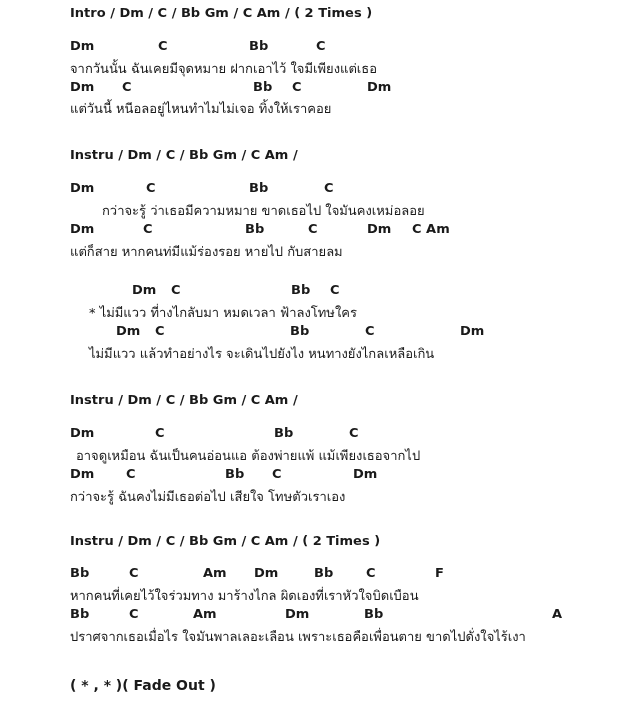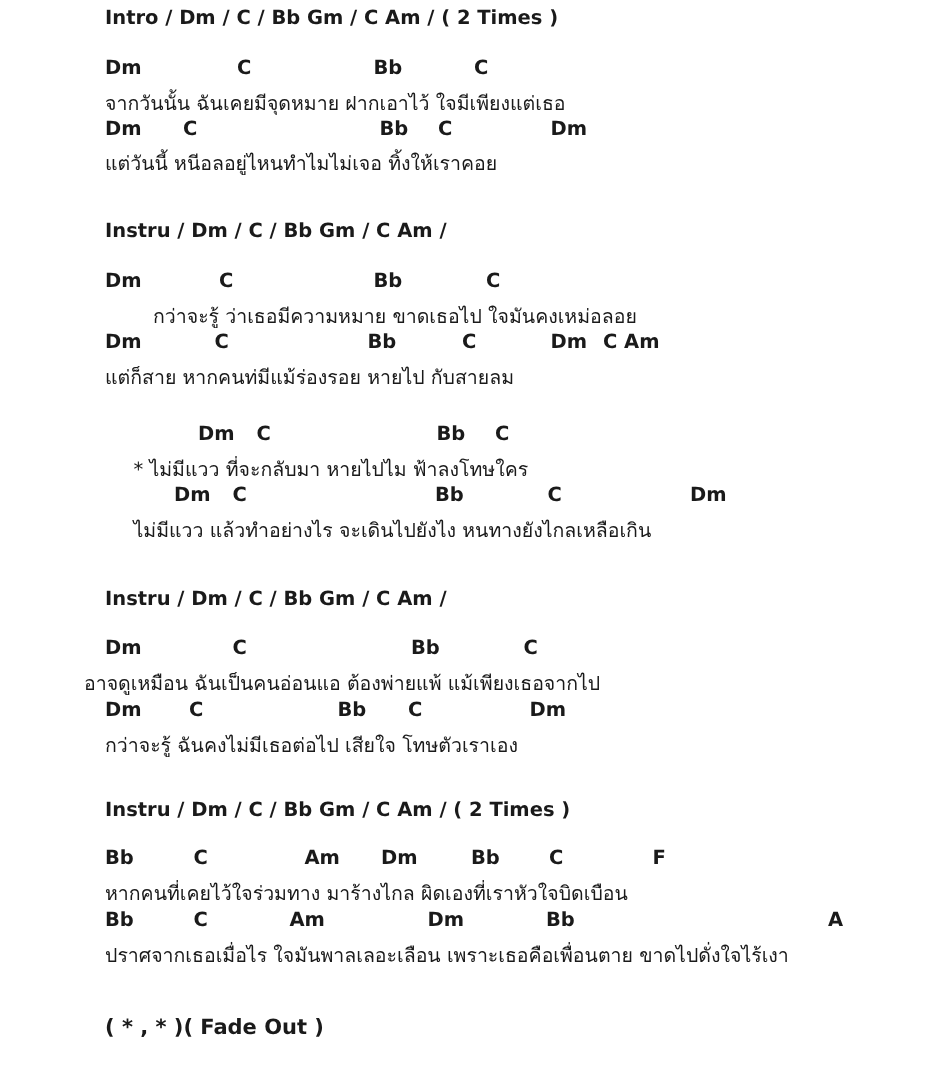--- a/index.html
+++ b/index.html
@@ -57,52 +57,52 @@
       </div>
       <div class="line" style="top: 200px;">
         <span class="lyric" style="left: 70px; margin-left: 32px;">กว่าจะรู้  ว่าเธอมีความหมาย  ขาดเธอไป ใจมันคงเหม่อลอย</span>
       </div>
       <div class="line" style="top: 221px;">
         <span class="chord" style="left: 70px;">Dm</span>
         <span class="chord" style="left: 143px;">C</span>
         <span class="chord" style="left: 245px;">Bb</span>
         <span class="chord" style="left: 308px;">C</span>
         <span class="chord" style="left: 367px;">Dm</span>
-        <span class="chord" style="left: 402px;">C Am</span>
+        <span class="chord" style="left: 412px;">C Am</span>
       </div>
       <div class="line" style="top: 241px;">
         <span class="lyric" style="left: 70px;">แต่ก็สาย  หากคนท่มีแม้ร่องรอย  หายไป กับสายลม</span>
       </div>
       <div class="line" style="top: 282px;">
         <span class="chord" style="left: 132px;">Dm</span>
         <span class="chord" style="left: 171px;">C</span>
         <span class="chord" style="left: 291px;">Bb</span>
         <span class="chord" style="left: 330px;">C</span>
       </div>
       <div class="line" style="top: 302px;">
-        <span class="lyric" style="left: 89px;">* ไม่มีแวว     ที่จะกลับมา  หายไปไม     ฟ้าลงโทษใคร</span>
+        <span class="lyric" style="left: 89px;">* ไม่มีแวว     ที่างไกลับมา  หมดเวลา     ฟ้าลงโทษใคร</span>
       </div>
       <div class="line" style="top: 323px;">
         <span class="chord" style="left: 116px;">Dm</span>
         <span class="chord" style="left: 155px;">C</span>
         <span class="chord" style="left: 290px;">Bb</span>
         <span class="chord" style="left: 365px;">C</span>
         <span class="chord" style="left: 460px;">Dm</span>
       </div>
       <div class="line" style="top: 343px;">
         <span class="lyric" style="left: 89px;">ไม่มีแวว แล้วทำอย่างไร  จะเดินไปยังไง หนทางยังไกลเหลือเกิน</span>
       </div>
       <div class="line" style="top: 425px;">
         <span class="chord" style="left: 70px;">Dm</span>
         <span class="chord" style="left: 155px;">C</span>
         <span class="chord" style="left: 274px;">Bb</span>
         <span class="chord" style="left: 349px;">C</span>
       </div>
       <div class="line" style="top: 445px;">
-        <span class="lyric" style="left: 56px;">อาจดูเหมือน ฉันเป็นคนอ่อนแอ    ต้องพ่ายแพ้ แม้เพียงเธอจากไป</span>
+        <span class="lyric" style="left: 76px;">อาจดูเหมือน ฉันเป็นคนอ่อนแอ    ต้องพ่ายแพ้ แม้เพียงเธอจากไป</span>
       </div>
       <div class="line" style="top: 466px;">
         <span class="chord" style="left: 70px;">Dm</span>
         <span class="chord" style="left: 126px;">C</span>
         <span class="chord" style="left: 225px;">Bb</span>
         <span class="chord" style="left: 272px;">C</span>
         <span class="chord" style="left: 353px;">Dm</span>
       </div>
       <div class="line" style="top: 486px;">
         <span class="lyric" style="left: 70px;">กว่าจะรู้ ฉันคงไม่มีเธอต่อไป เสียใจ โทษตัวเราเอง</span>

